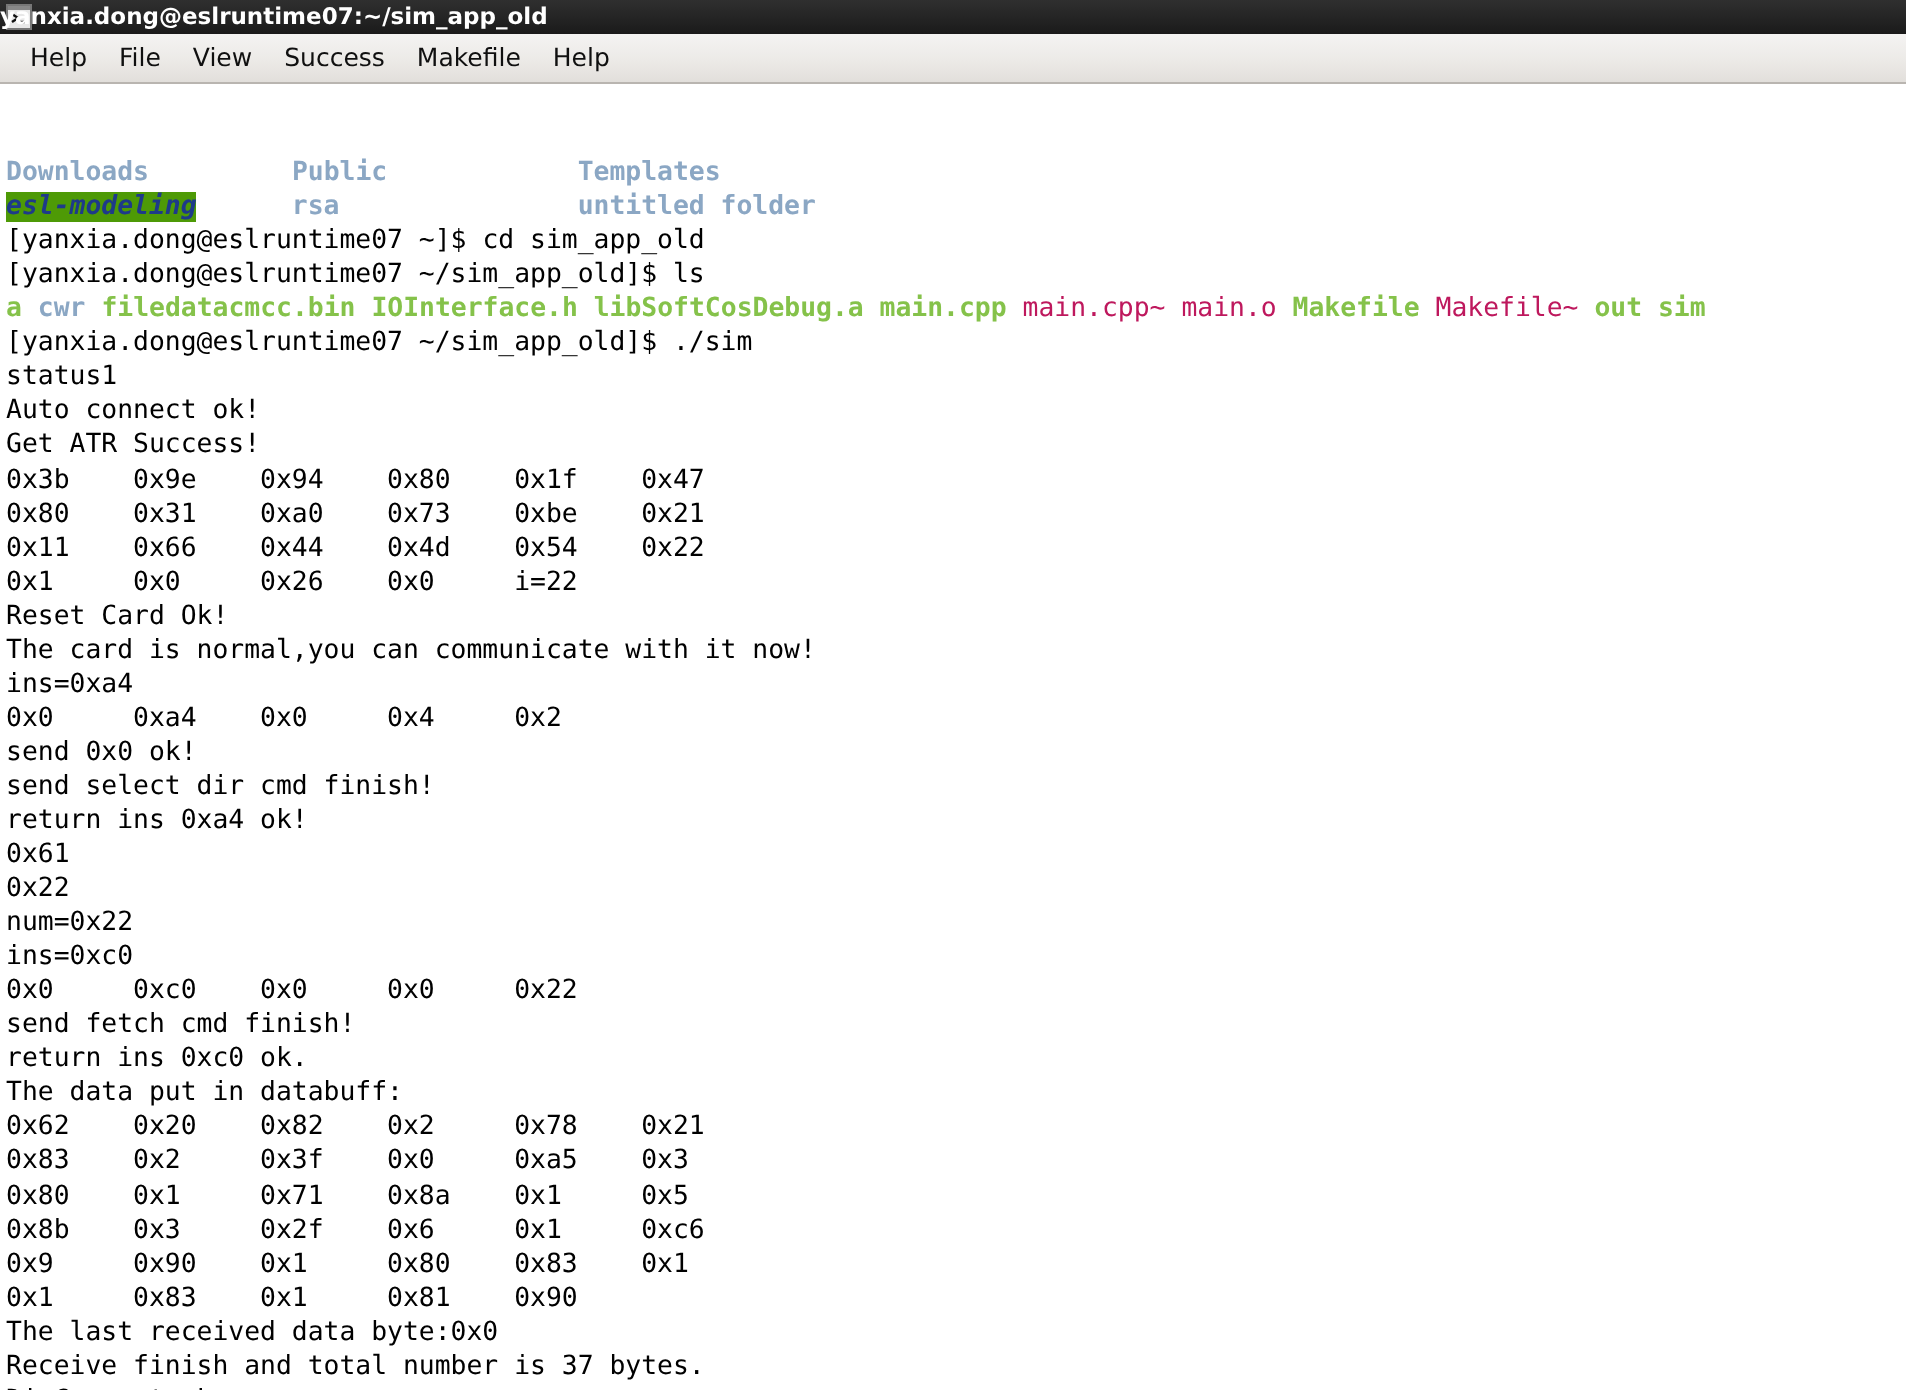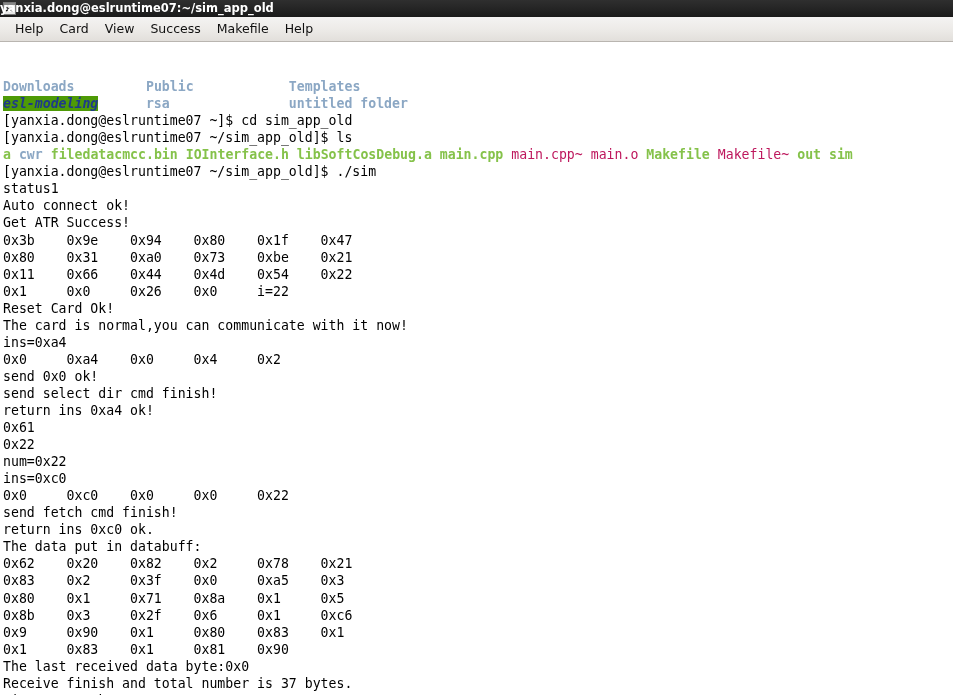--- a/index.html
+++ b/index.html
@@ -104,21 +104,21 @@
       <rect x="0" y="0" width="11" height="2" fill="#888"></rect>
       <path d="M2 4 L5 6 L2 8" stroke="#111" stroke-width="1.2" fill="none"></path>
       <path d="M6 8 L9 8" stroke="#111" stroke-width="1.2" fill="none"></path>
     </svg>
   </div>
   <div class="tb-title">yanxia.dong@eslruntime07:~/sim_app_old</div>
 </div>
 
 <div id="menubar">
   <div class="menu-item">Help</div>
-  <div class="menu-item">Card</div>
+  <div class="menu-item">File</div>
   <div class="menu-item">View</div>
   <div class="menu-item">Success</div>
   <div class="menu-item">Makefile</div>
   <div class="menu-item">Help</div>
 </div>
 
 <div id="terminal">
   <div id="term-content"><div class="line"><span class="c-dir">Downloads</span><span>         </span><span class="c-dir">Public</span><span>            </span><span class="c-dir">Templates</span></div><div class="line"><span class="c-hl">esl-modeling</span><span>      </span><span class="c-dir">rsa</span><span>               </span><span class="c-dir">untitled folder</span></div><div class="line"><span>[yanxia.dong@eslruntime07 ~]$ </span><span>cd sim_app_old</span></div><div class="line"><span>[yanxia.dong@eslruntime07 ~/sim_app_old]$ </span><span>ls</span></div><div class="line"><span class="c-exec">a</span><span> </span><span class="c-dir">cwr</span><span> </span><span class="c-exec">filedatacmcc.bin</span><span> </span><span class="c-exec">IOInterface.h</span><span> </span><span class="c-exec">libSoftCosDebug.a</span><span> </span><span class="c-exec">main.cpp</span><span> </span><span class="c-plain">main.cpp~</span><span> </span><span class="c-plain">main.o</span><span> </span><span class="c-exec">Makefile</span><span> </span><span class="c-plain">Makefile~</span><span> </span><span class="c-exec">out</span><span> </span><span class="c-exec">sim</span></div><div class="line"><span>[yanxia.dong@eslruntime07 ~/sim_app_old]$ </span><span>./sim</span></div><div class="line"><span>status1</span></div><div class="line"><span>Auto connect ok!</span></div><div class="line"><span>Get ATR Success!</span></div><div class="line"><span>0x3b    0x9e    0x94    0x80    0x1f    0x47</span></div><div class="line"><span>0x80    0x31    0xa0    0x73    0xbe    0x21</span></div><div class="line"><span>0x11    0x66    0x44    0x4d    0x54    0x22</span></div><div class="line"><span>0x1     0x0     0x26    0x0     i=22</span></div><div class="line"><span>Reset Card Ok!</span></div><div class="line"><span>The card is normal,you can communicate with it now!</span></div><div class="line"><span>ins=0xa4</span></div><div class="line"><span>0x0     0xa4    0x0     0x4     0x2</span></div><div class="line"><span>send 0x0 ok!</span></div><div class="line"><span>send select dir cmd finish!</span></div><div class="line"><span>return ins 0xa4 ok!</span></div><div class="line"><span>0x61</span></div><div class="line"><span>0x22</span></div><div class="line"><span>num=0x22</span></div><div class="line"><span>ins=0xc0</span></div><div class="line"><span>0x0     0xc0    0x0     0x0     0x22</span></div><div class="line"><span>send fetch cmd finish!</span></div><div class="line"><span>return ins 0xc0 ok.</span></div><div class="line"><span>The data put in databuff:</span></div><div class="line"><span>0x62    0x20    0x82    0x2     0x78    0x21</span></div><div class="line"><span>0x83    0x2     0x3f    0x0     0xa5    0x3</span></div><div class="line"><span>0x80    0x1     0x71    0x8a    0x1     0x5</span></div><div class="line"><span>0x8b    0x3     0x2f    0x6     0x1     0xc6</span></div><div class="line"><span>0x9     0x90    0x1     0x80    0x83    0x1</span></div><div class="line"><span>0x1     0x83    0x1     0x81    0x90</span></div><div class="line"><span>The last received data byte:0x0</span></div><div class="line"><span>Receive finish and total number is 37 bytes.</span></div><div class="line"><span>DisConnect ok</span></div></div>
 </div>
 

